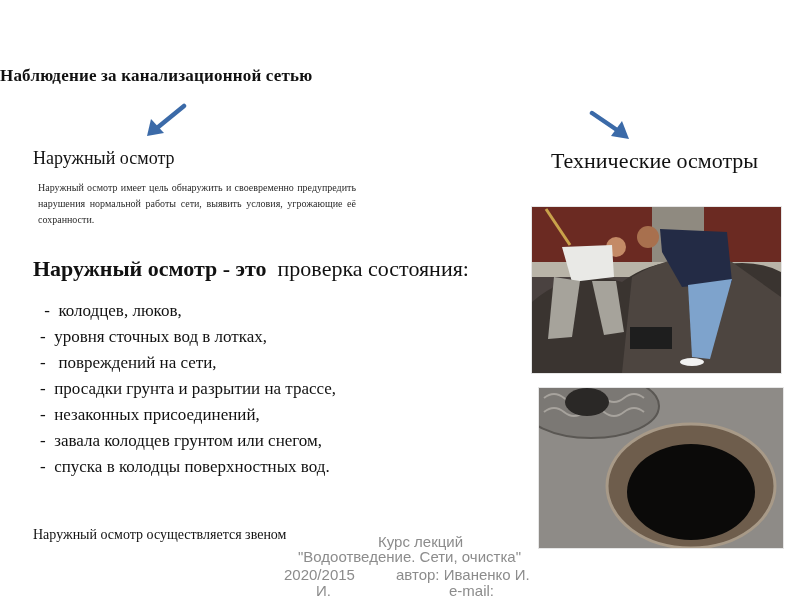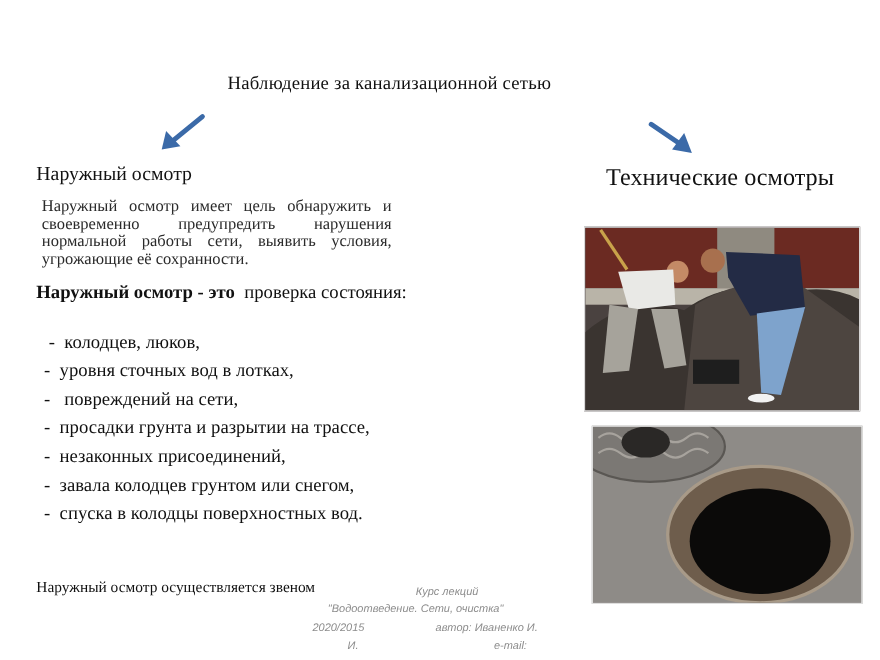--- a/index.html
+++ b/index.html
@@ -3,45 +3,45 @@
   <meta charset="utf-8">
   <style>
     html, body { margin: 0; padding: 0; }
     body {
       width: 800px; height: 600px; position: relative; overflow: hidden;
       background: #ffffff; color: #111111;
       font-family: "Liberation Serif", "DejaVu Serif", serif;
     }
     .abs { position: absolute; }
     .title {
-      left: 0; top: 66px; width: 708px; text-align: center;
-      font-weight: normal; font-size: 17px; letter-spacing: 0.2px;
+      left: 0; top: 66px; width: 708px; 
+      font-weight: bold; font-size: 17px; letter-spacing: 0.2px;
     }
     .arrow { position: absolute; }
     .sub-left { left: 33px; top: 148px; font-size: 18px; }
     .sub-right { left: 551px; top: 148px; font-size: 22px; }
     .desc {
       left: 38px; top: 180px; width: 318px;
-      font-size: 15px; line-height: 16px; color: #2a2a2a;
+      font-size: 10px; line-height: 16px; color: #2a2a2a;
       text-align: justify; text-align-last: left;
     }
     .lead {
-      left: 33px; top: 256px; font-size: 17px; white-space: pre;
+      left: 33px; top: 256px; font-size: 22px; white-space: pre;
     }
     .lead b { font-weight: bold; }
     .list { left: 24px; top: 282px; margin: 16px; padding: 0; list-style: none; }
     .list li {
       font-size: 17px; line-height: 26px; height: 26px; white-space: pre;
     }
     .closing {
       left: 33px; top: 522px; font-size: 14px; line-height: 26px;
     }
     .footer {
       font-family: "Liberation Sans", "DejaVu Sans", sans-serif;
-      font-size: 10px; color: #8c8c8c; white-space: nowrap; font-style: italic;
+      font-size: 15px; color: #8c8c8c; white-space: nowrap;
     }
     .photo {
       position: absolute; overflow: hidden; border: 1px solid #e6e6e6;
     }
     .photo1 { left: 531px; top: 206px; width: 249px; height: 166px; background: #4a4240; }
     .photo2 { left: 538px; top: 387px; width: 244px; height: 160px; background: #8d8a86; }
   </style>
 </head>
 <body>
 

